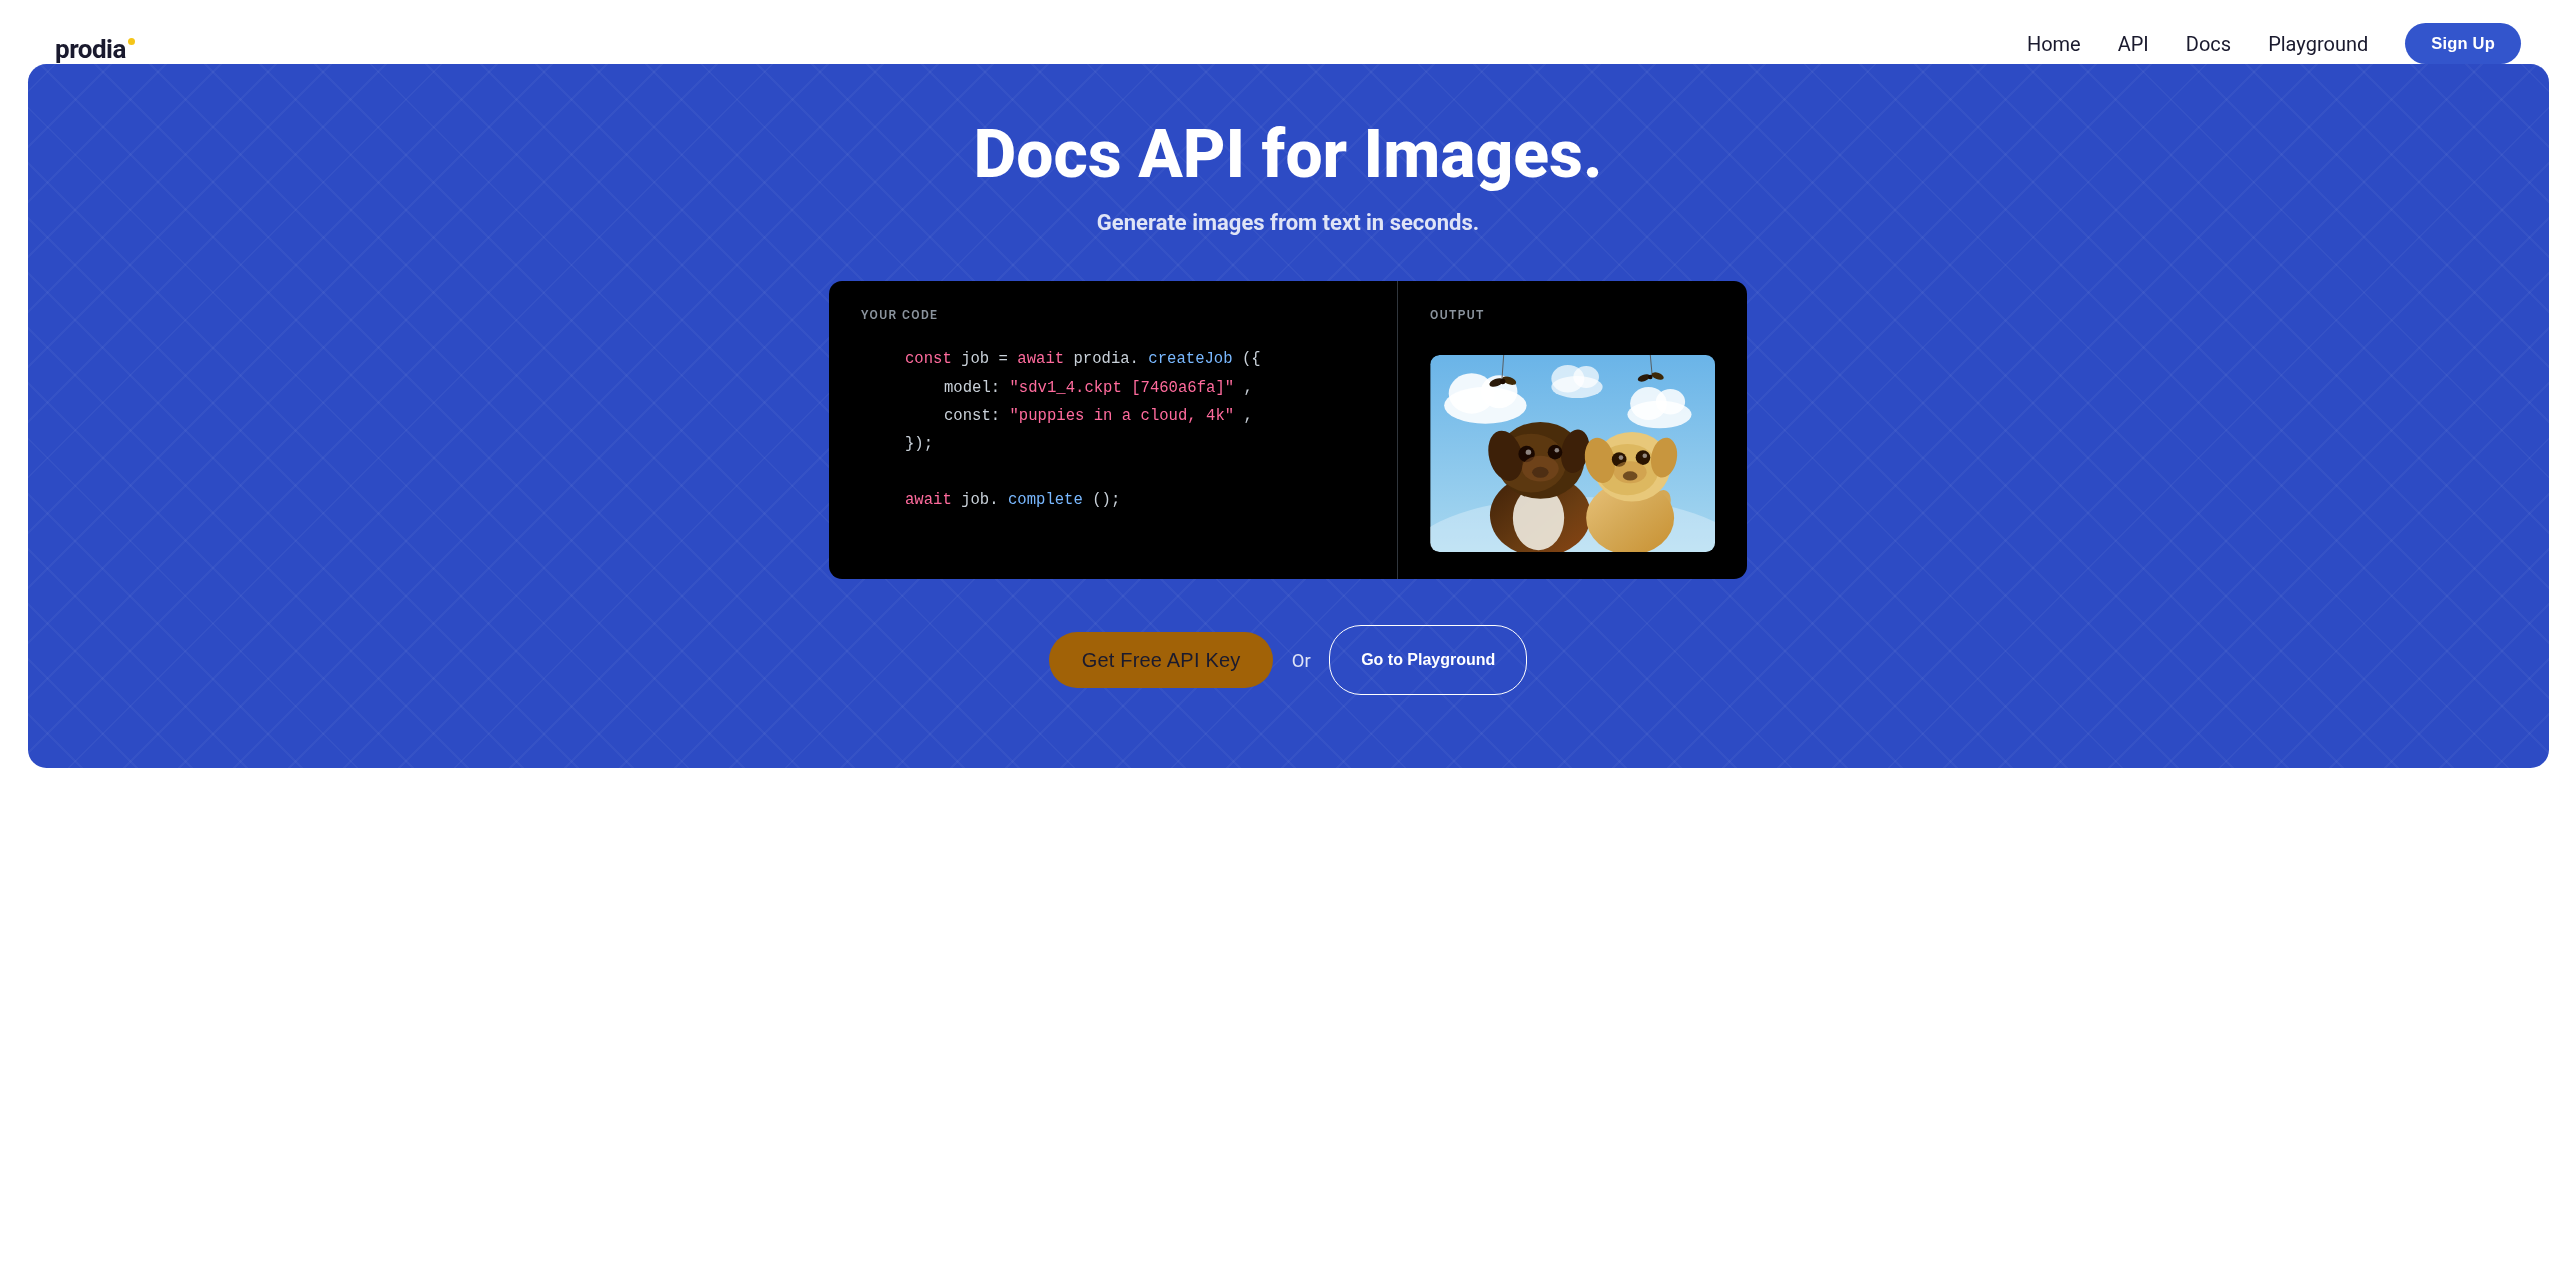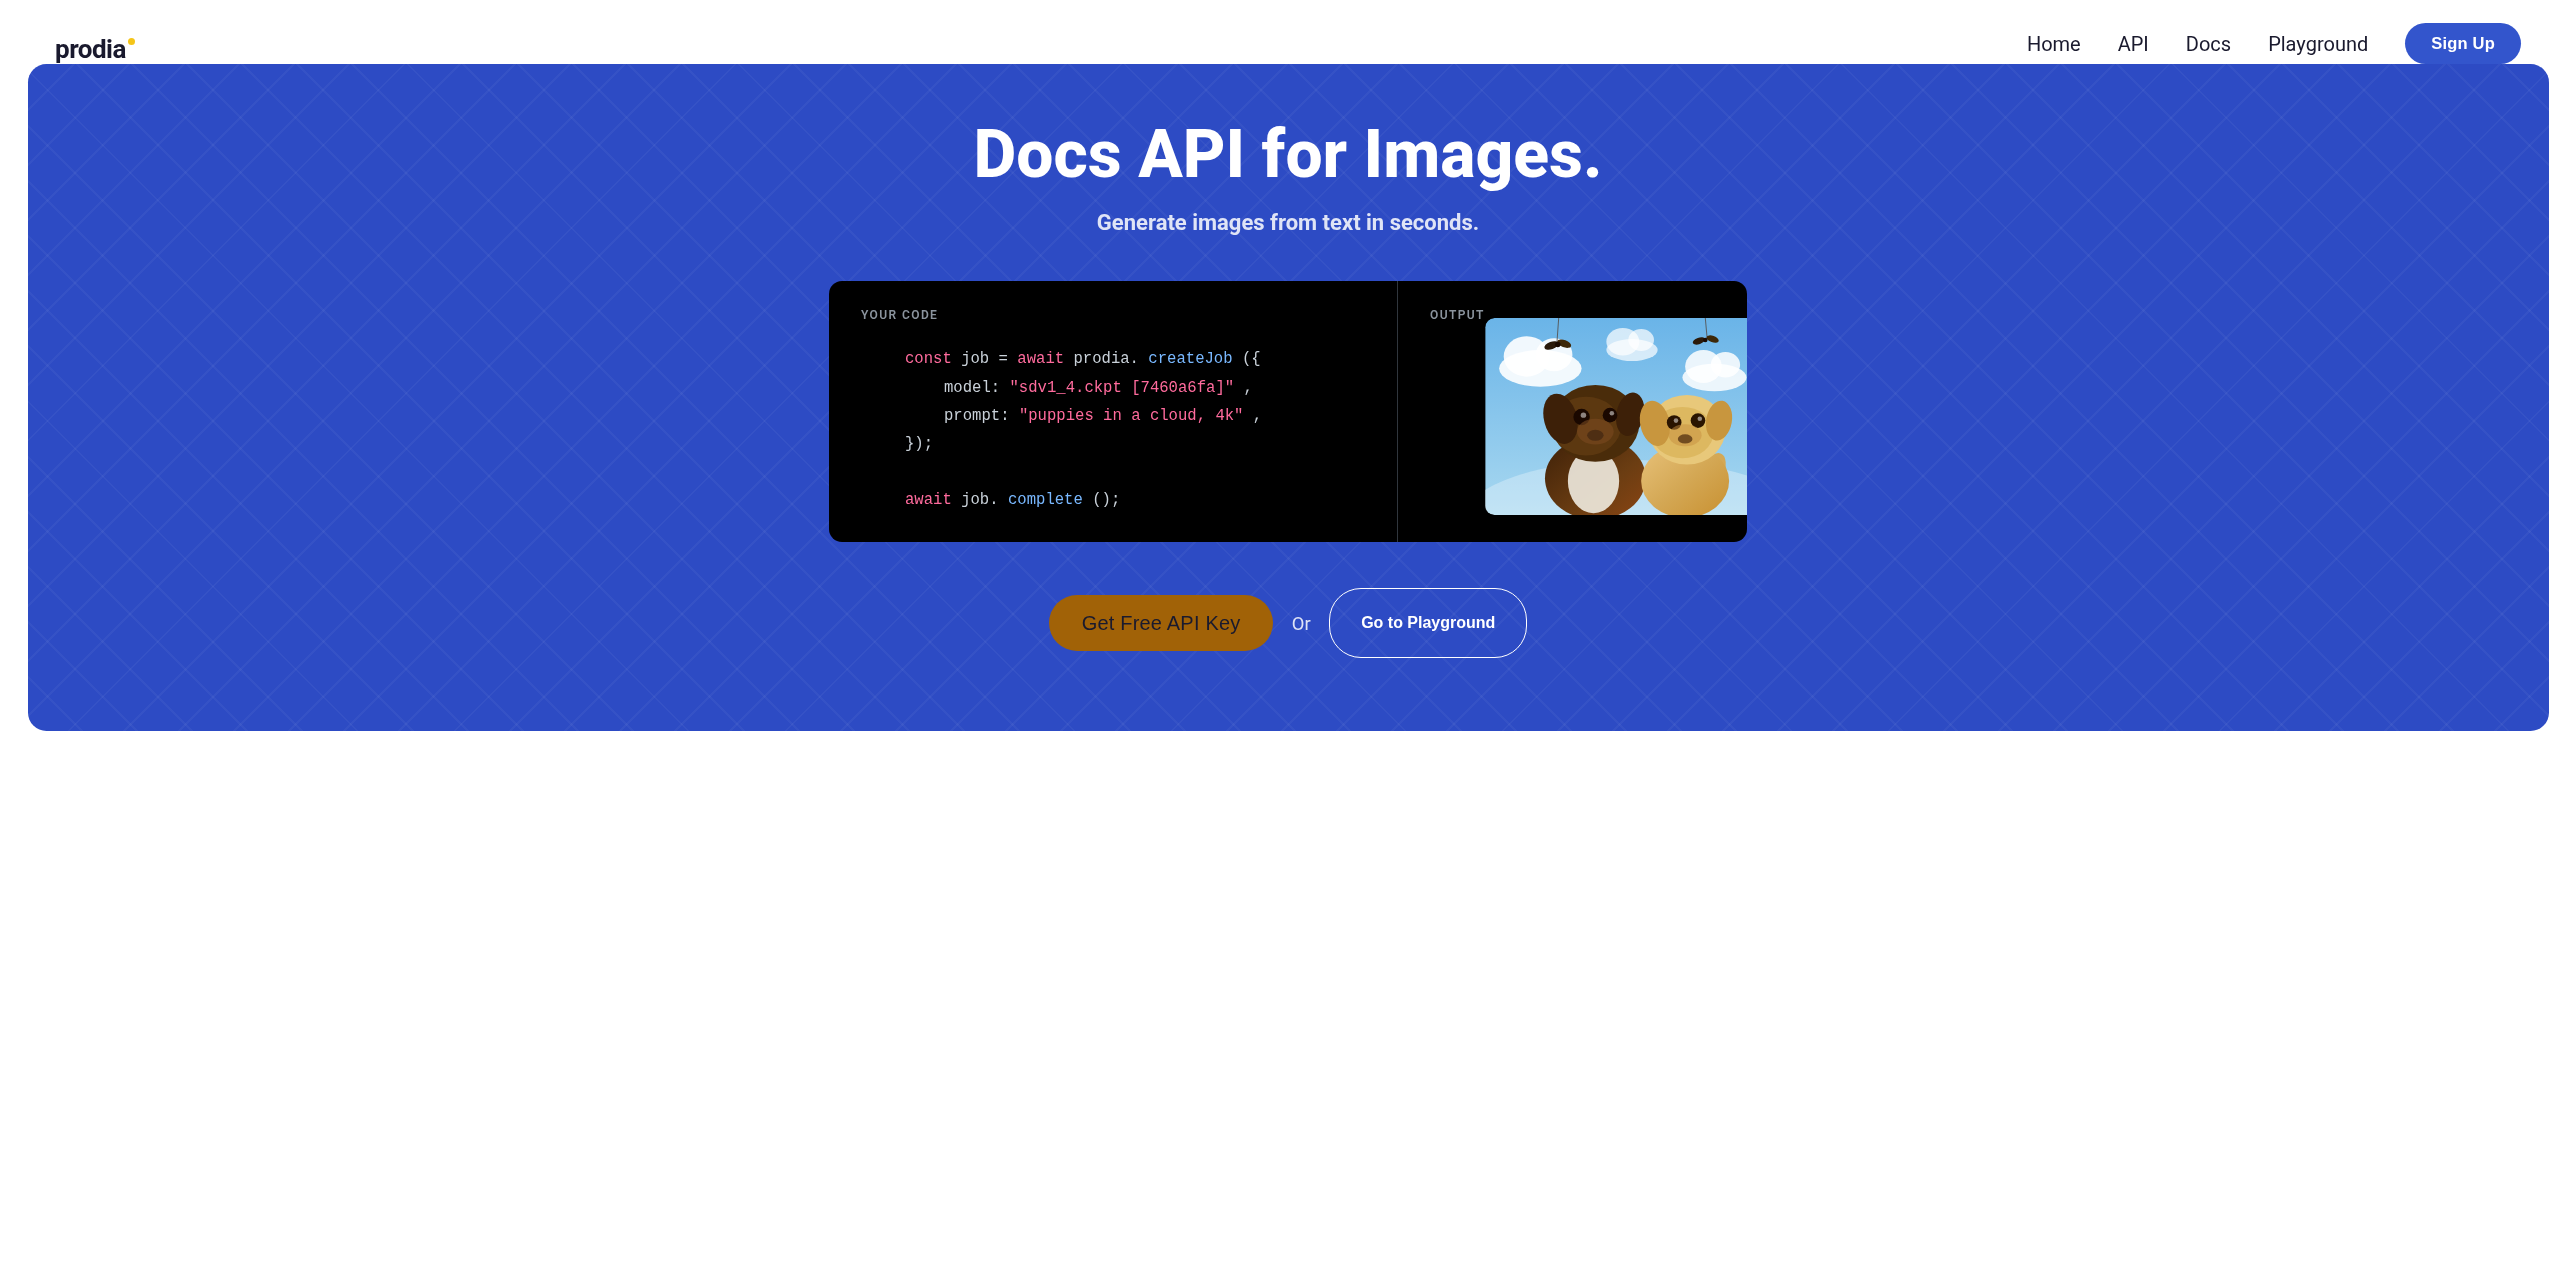--- a/index.html
+++ b/index.html
@@ -184,21 +184,21 @@
     }
 
     .code-string {
       color: #ff6b9d;
     }
 
     .output-panel {
       width: 349px;
       padding: 27.5px 32px;
       display: flex;
-      flex-direction: row;
+      flex-direction: column;
     }
 
     .output-image-container {
       flex: 1;
       display: flex;
       align-items: center;
       justify-content: center;
       margin-top: 9.2px;
     }
 
@@ -292,21 +292,21 @@
             <span class="code-default"> prodia.</span>
             <span class="code-function">createJob</span>
             <span class="code-default">({</span>
           </span>
           <span class="code-line code-indent">
             <span class="code-default">model: </span>
             <span class="code-string">"sdv1_4.ckpt [7460a6fa]"</span>
             <span class="code-default">,</span>
           </span>
           <span class="code-line code-indent">
-            <span class="code-default">prompt: </span>
+            <span class="code-default">const: </span>
             <span class="code-string">"puppies in a cloud, 4k"</span>
             <span class="code-default">,</span>
           </span>
           <span class="code-line">
             <span class="code-default">});</span>
           </span>
           <div class="code-empty"></div>
           <span class="code-line">
             <span class="code-keyword">await</span>
             <span class="code-default"> job.</span>

